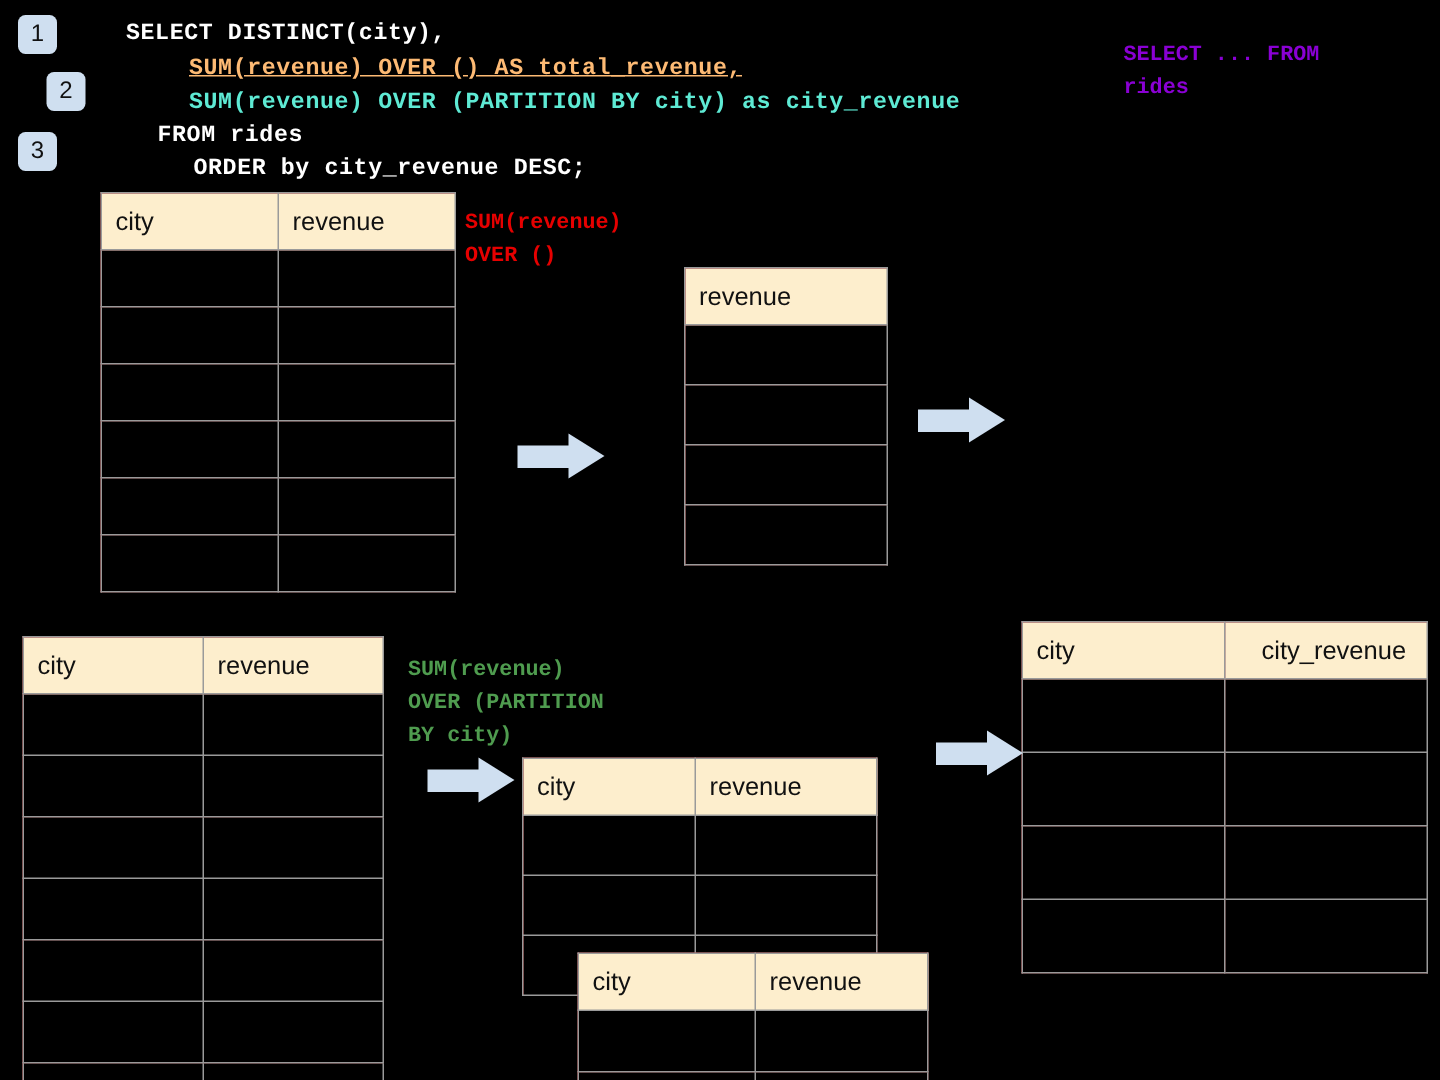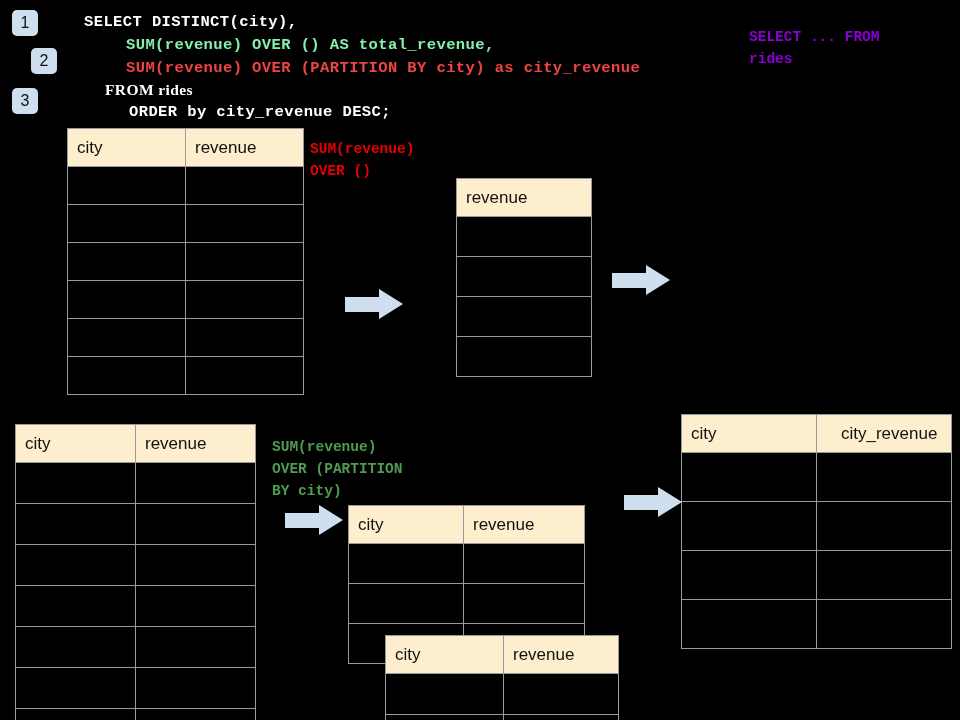--- a/index.html
+++ b/index.html
@@ -33,22 +33,22 @@
   
   .sql {
     position: absolute;
     font-family: "Liberation Mono", monospace;
     font-size: 15.5px;
     font-weight: bold;
     letter-spacing: 0.4px;
     white-space: pre;
   }
   .sql-purple { color: #ffffff; }
-  .sql-red    { color: #86efac; }
-  .sql-green  { color: #ef4444; }
+  .sql-red    { color: #fdba74; text-decoration: underline; }
+  .sql-green  { color: #5eead4; }
 
   
   .annot {
     position: absolute;
     font-family: "Liberation Mono", monospace;
     font-size: 14.5px;
     font-weight: bold;
     white-space: pre;
     line-height: 22px;
   }
@@ -113,21 +113,21 @@
 <div id="canvas">
   <div id="badges-layer">
       <div class="badge" style="left: 12px; top: 10px;">1</div>
       <div class="badge" style="left: 31px; top: 48px;">2</div>
       <div class="badge" style="left: 12px; top: 88px;">3</div>
     </div>
   <div id="sql-layer">
       <div class="sql sql-purple" style="left: 84px; top: 13px;">SELECT DISTINCT(city),</div>
       <div class="sql sql-red" style="left: 126px; top: 36px;">SUM(revenue) OVER () AS total_revenue,</div>
       <div class="sql sql-green" style="left: 126px; top: 59px;">SUM(revenue) OVER (PARTITION BY city) as city_revenue</div>
-      <div class="sql sql-purple" style="left: 105px; top: 81px; font-family: Liberation Serif, serif;">FROM rides</div>
+      <div class="sql sql-purple" style="left: 105px; top: 81px;">FROM rides</div>
       <div class="sql sql-purple" style="left: 105px; top: 103px; margin-left: 24px;">ORDER by city_revenue DESC;</div>
     </div>
   <div id="annotations-layer">
       <div class="annot annot-purple" style="left: 749px; top: 26px;">SELECT ... FROM
 rides</div>
       <div class="annot annot-red" style="left: 310px; top: 138px;">SUM(revenue)
 OVER ()</div>
       <div class="annot annot-green" style="left: 272px; top: 436px;">SUM(revenue)
 OVER (PARTITION
 BY city)</div>

